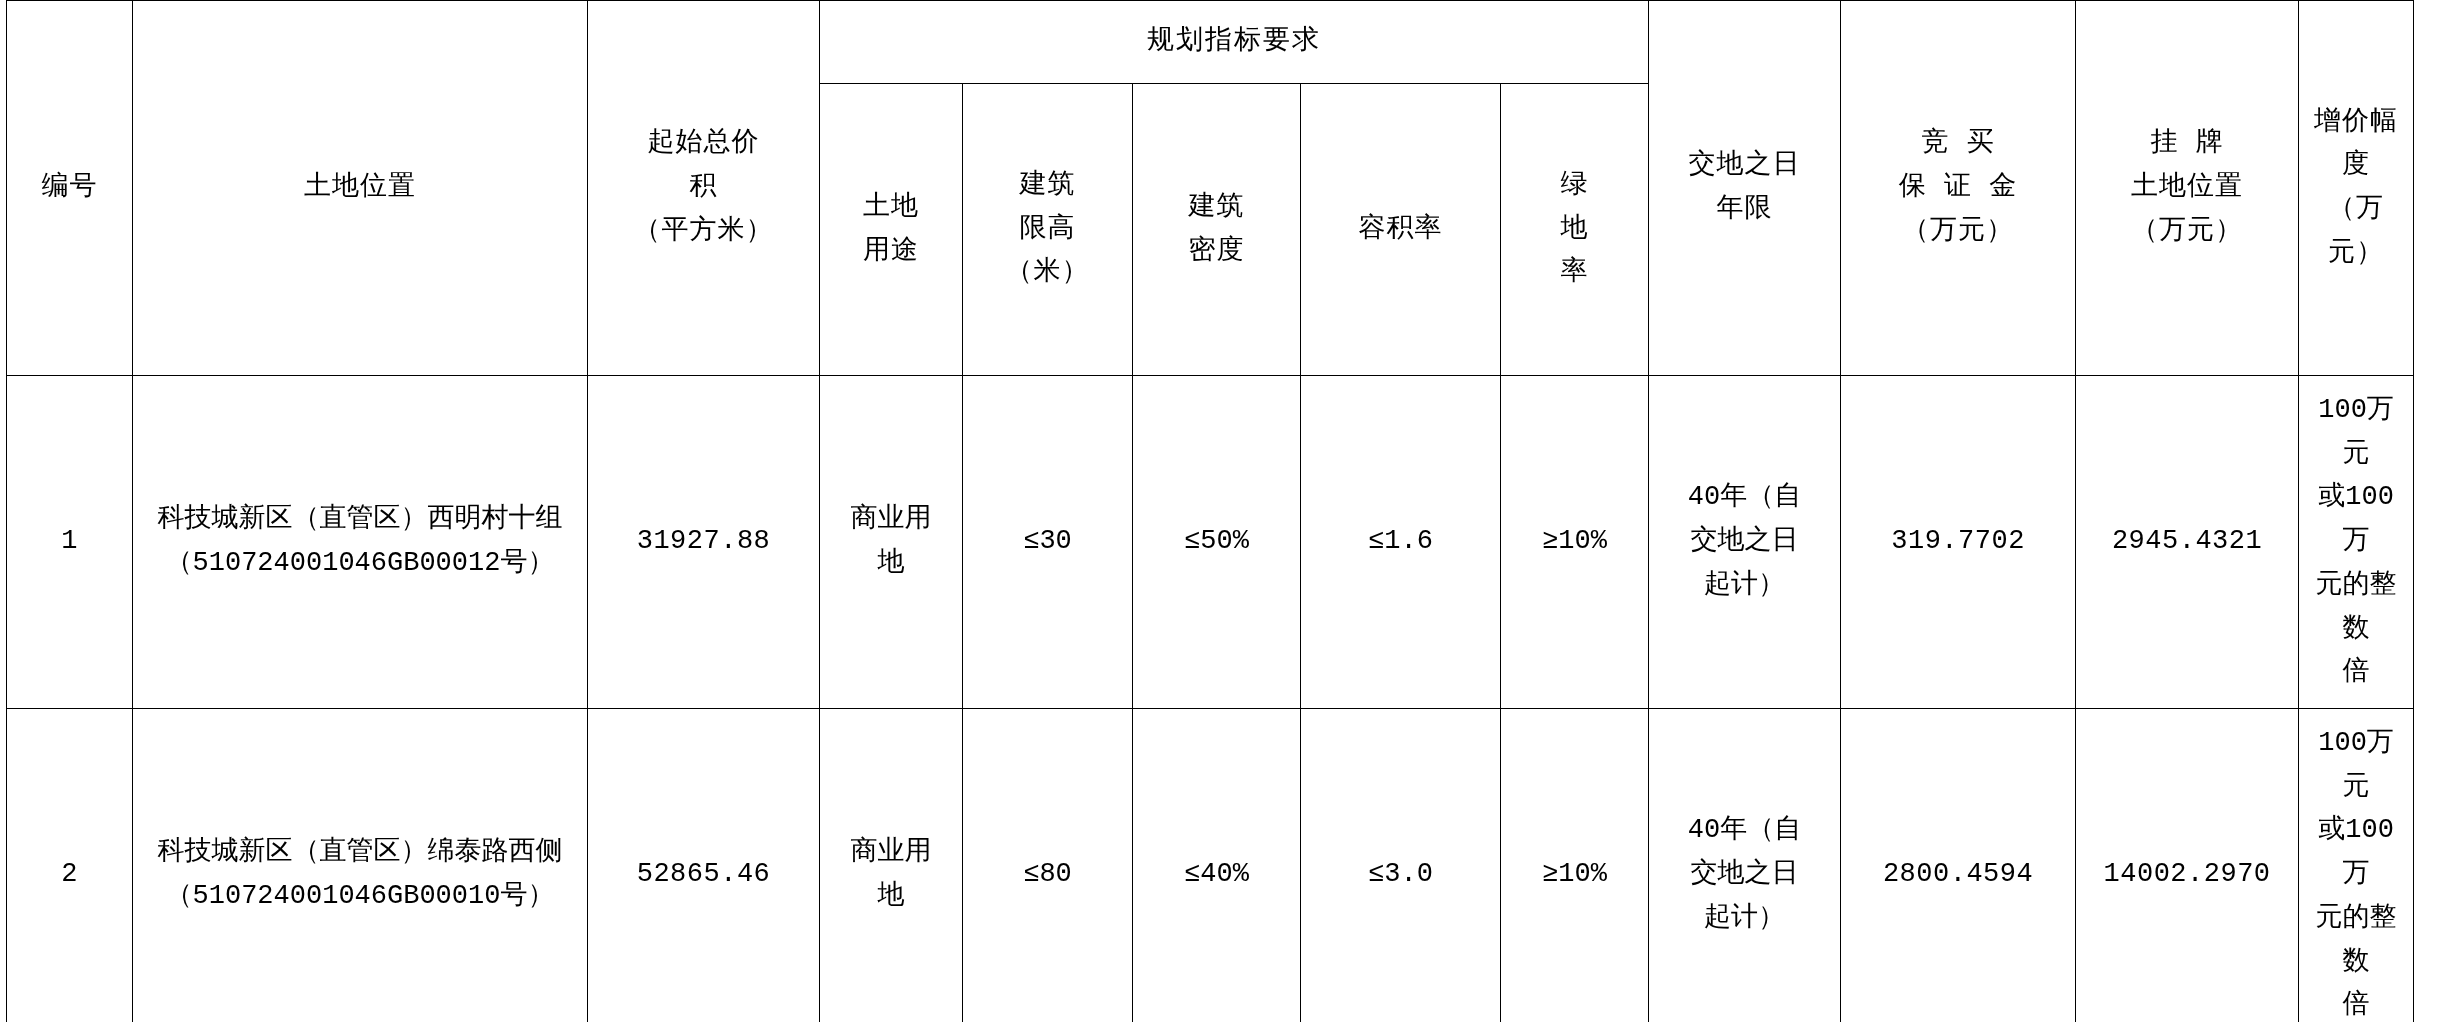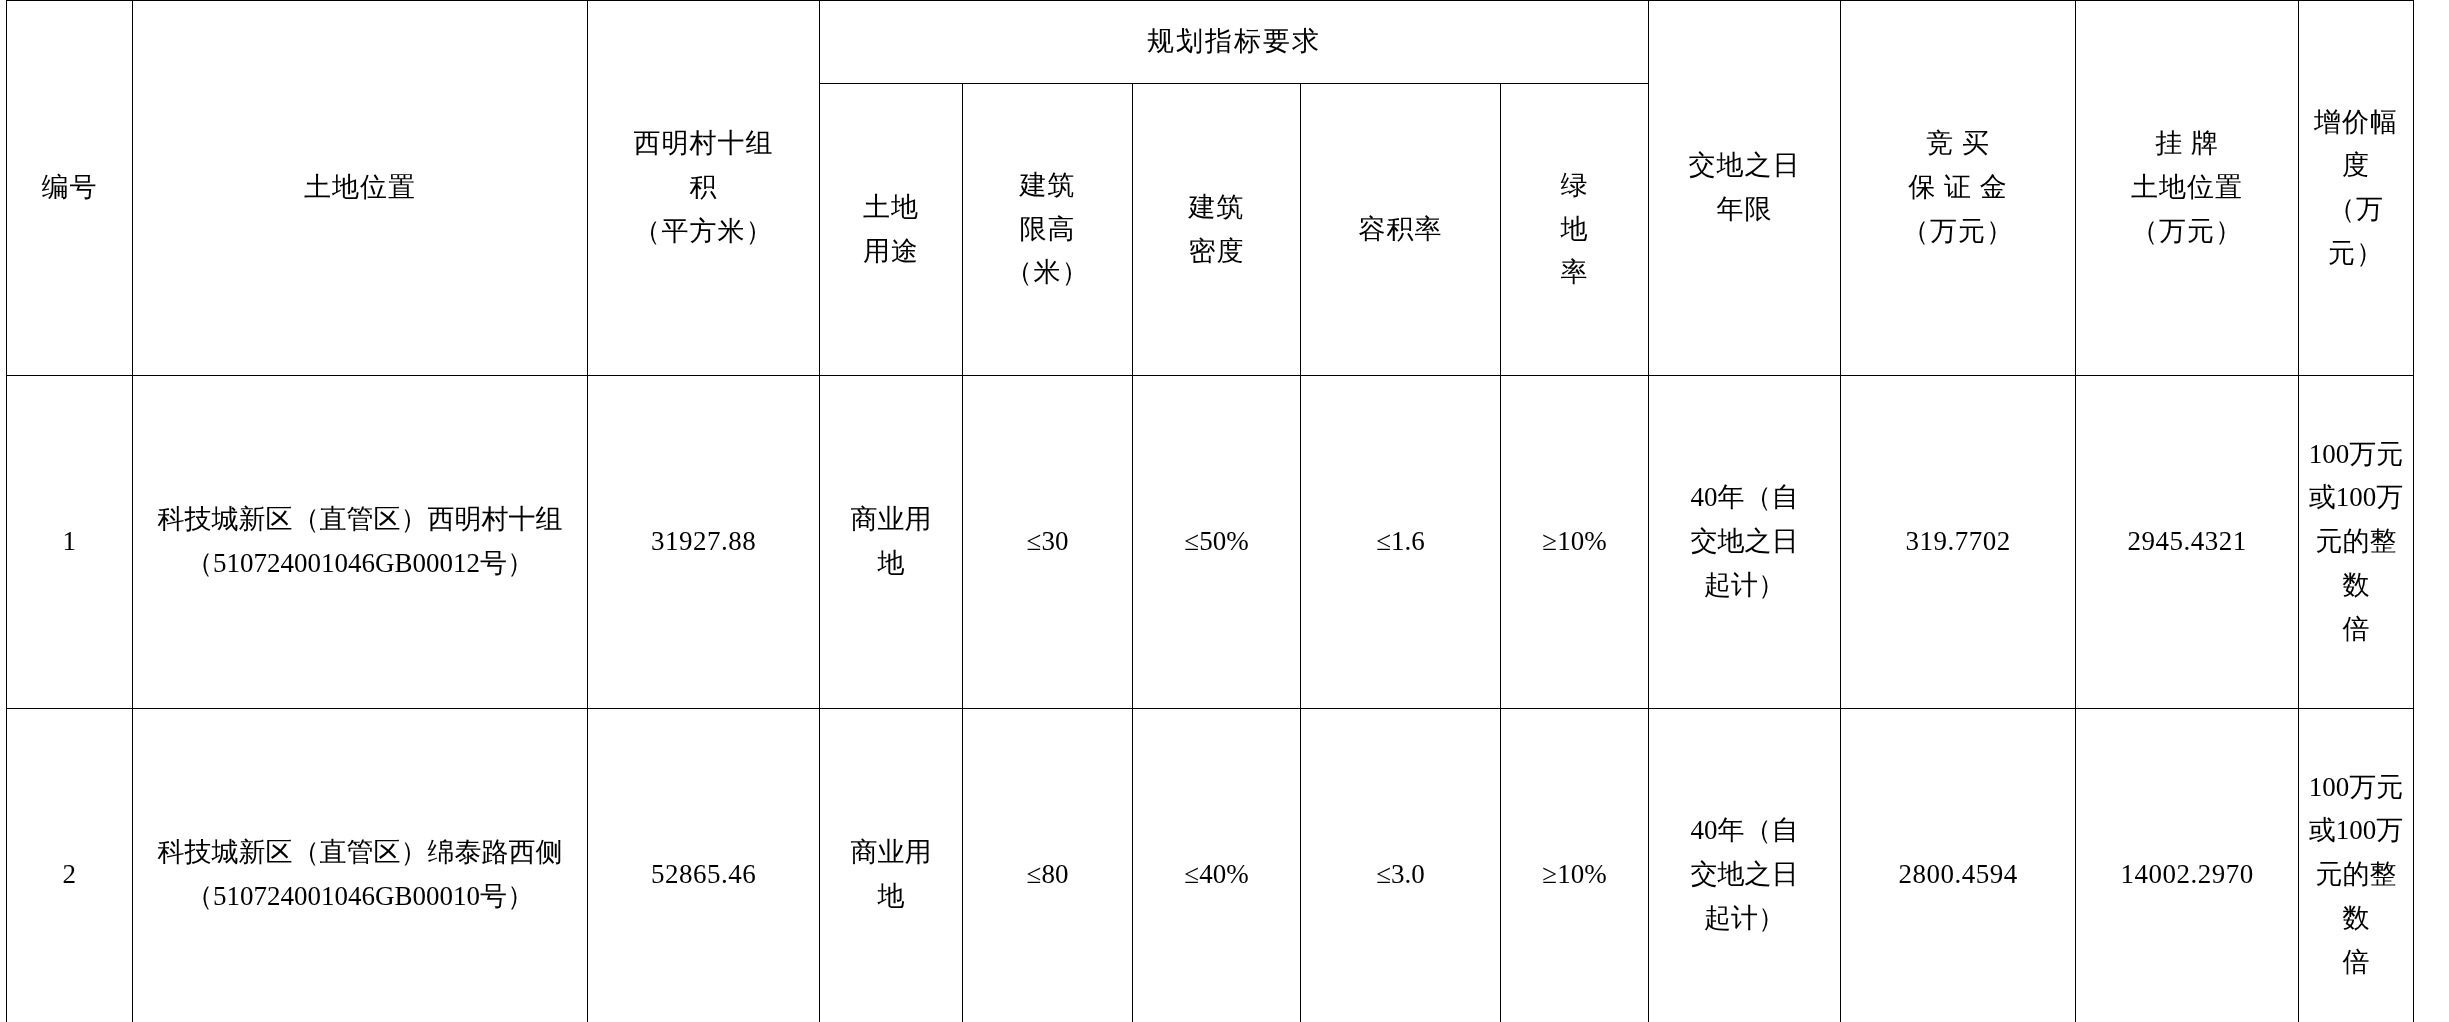--- a/index.html
+++ b/index.html
@@ -30,20 +30,21 @@
   table.land-table th,
   table.land-table td {
     border: 1px solid #000000;
     text-align: center;
     vertical-align: middle;
     font-weight: normal;
     font-size: 27px;
     line-height: 1.62;
     padding: 4px 6px;
     word-break: break-all;
+    font-family: Liberation Mono, monospace;
   }
   
   col.c-no      { width: 126px; }
   col.c-loc     { width: 455px; }
   col.c-area    { width: 232px; }
   col.c-use     { width: 143px; }
   col.c-height  { width: 170px; }
   col.c-density { width: 168px; }
   col.c-far     { width: 200px; }
   col.c-green   { width: 148px; }
@@ -115,21 +116,21 @@
       <col class="c-deposit">
       <col class="c-price">
       <col class="c-incr">
     </colgroup>
     <thead>
       <tr>
         <th rowspan="2" class="hdr-cell hdr-tall">编号</th>
         <th rowspan="2" class="hdr-cell hdr-tall">土地位置</th>
         <th rowspan="2" class="hdr-cell hdr-tall">
           <span class="vstack">
-            <span>西明村十组</span>
+            <span>起始总价</span>
             <span>积</span>
             <span>（平方米）</span>
           </span>
         </th>
         <th colspan="5" class="hdr-group">规划指标要求</th>
         <th rowspan="2" class="hdr-cell hdr-tall">
           <span class="vstack">
             <span>交地之日</span>
             <span>年限</span>
           </span>

